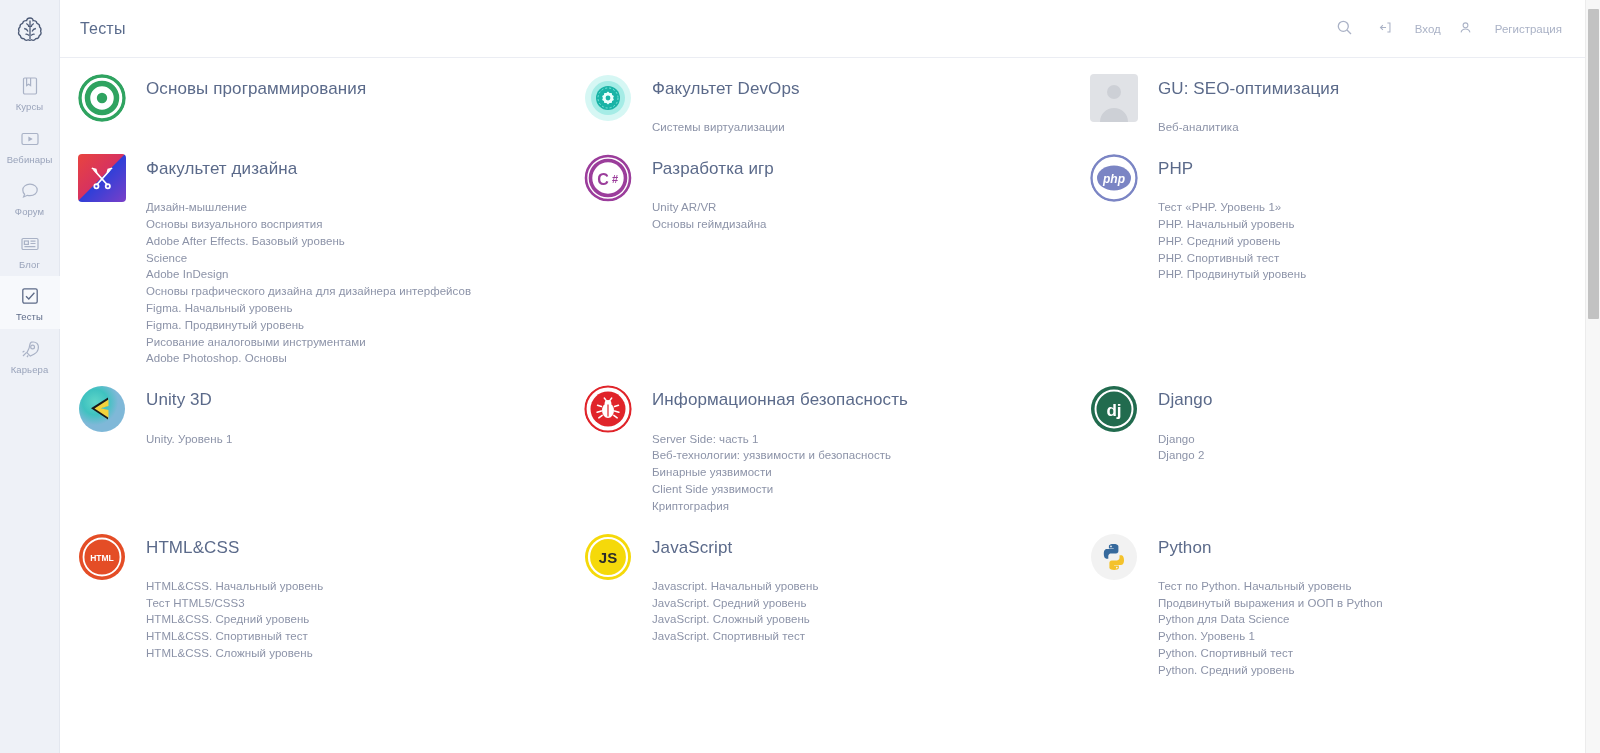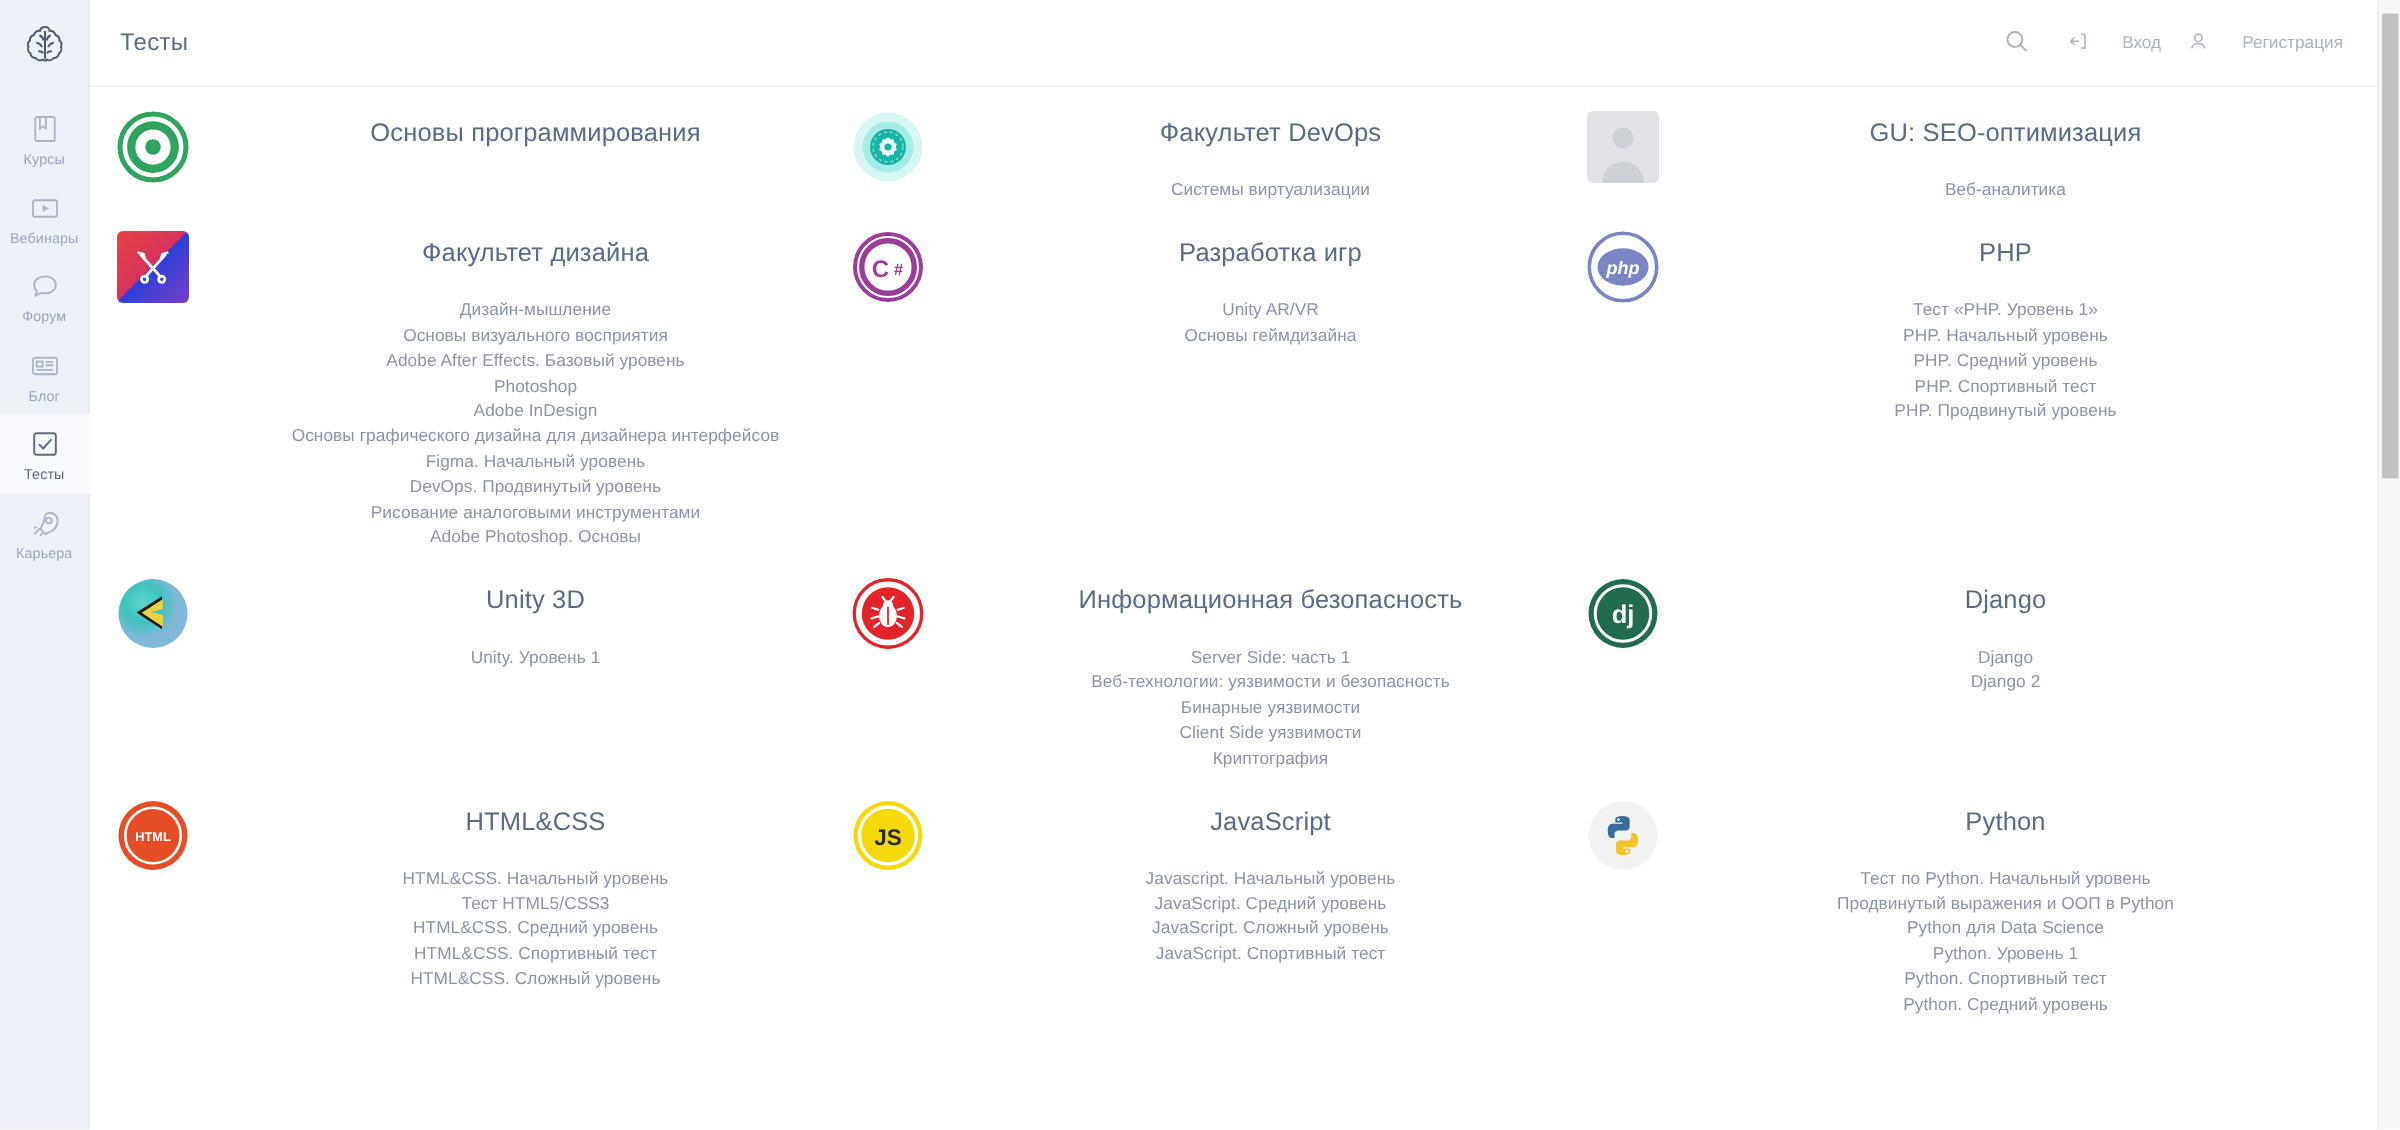--- a/index.html
+++ b/index.html
@@ -66,23 +66,22 @@
   
   .content {
     position: relative;
     width: 1540px;
     height: 695px;
     padding: 0;
   }
   .grid {
     display: grid;
     grid-template-columns: 490px 490px 490px;
-    column-gap: 0;
+    column-gap: 16px;
     padding: 0 0 0 18px;
-    text-align: center;
   }
   .cell { position: relative; }
 
   .card {
     display: flex;
     align-items: flex-start;
     padding-top: 14px;
     min-height: 0;
   }
   .card-icon {
@@ -322,25 +321,25 @@
                   <circle cx="29.8" cy="32.2" r="2.1"></circle>
                 </g>
               </svg>
             </div>
             <div class="card-body">
               <div class="card-title">Факультет дизайна</div>
               <ul class="card-list">
                 <li>Дизайн-мышление</li>
                 <li>Основы визуального восприятия</li>
                 <li>Adobe After Effects. Базовый уровень</li>
-                <li>Photoshop</li>
+                <li>Science</li>
                 <li>Adobe InDesign</li>
                 <li>Основы графического дизайна для дизайнера интерфейсов</li>
                 <li>Figma. Начальный уровень</li>
-                <li>DevOps. Продвинутый уровень</li>
+                <li>Figma. Продвинутый уровень</li>
                 <li>Рисование аналоговыми инструментами</li>
                 <li>Adobe Photoshop. Основы</li>
               </ul>
             </div>
           </div>
         </div>
 
         <div class="cell">
           <div class="card">
             <div class="card-icon">

